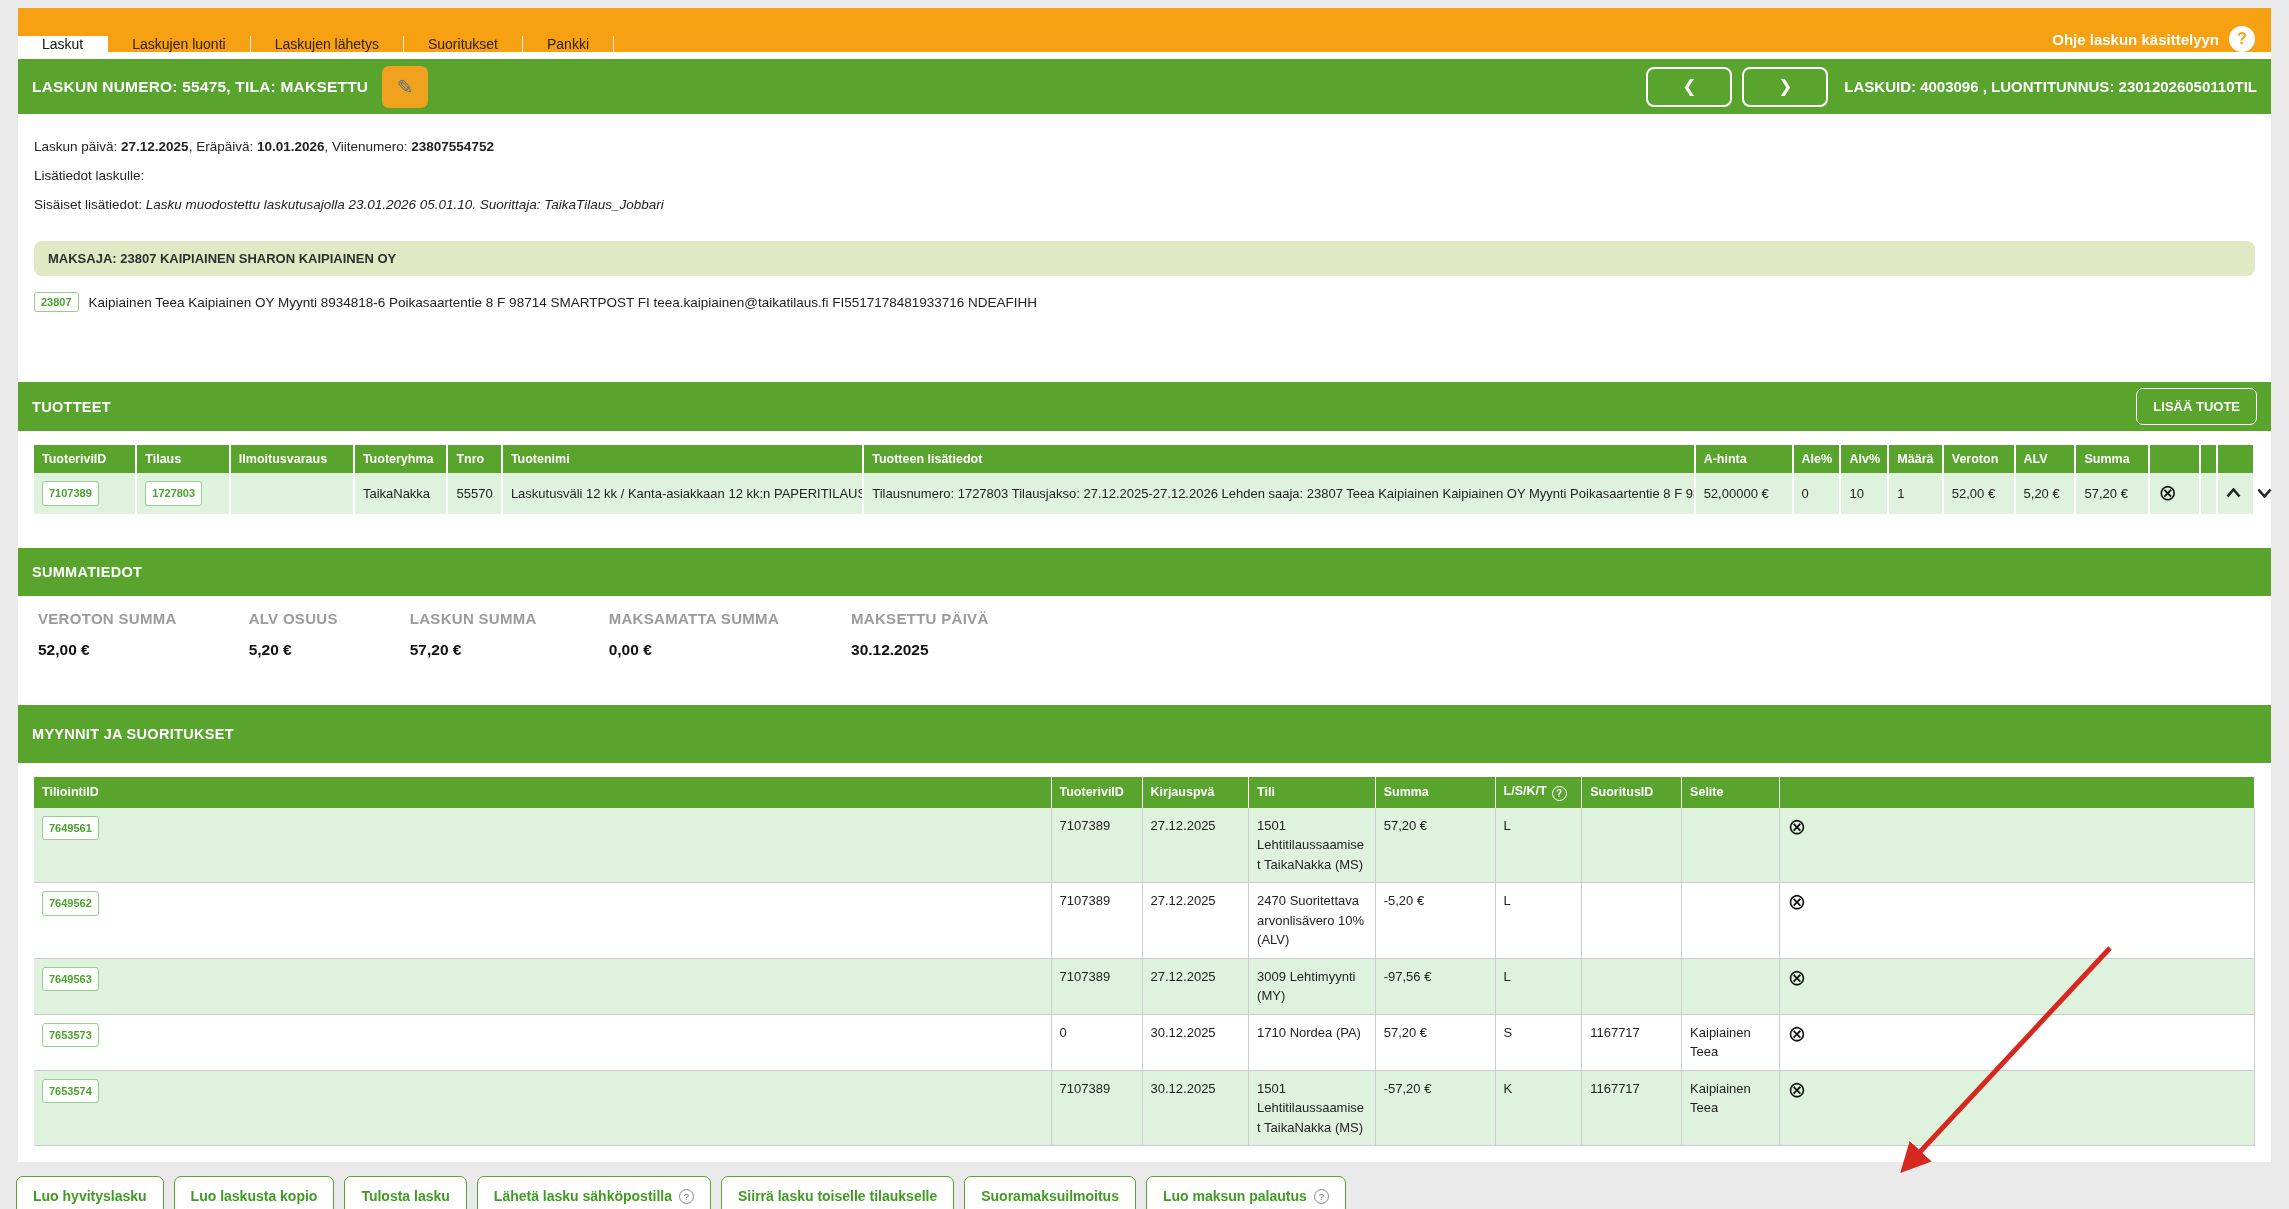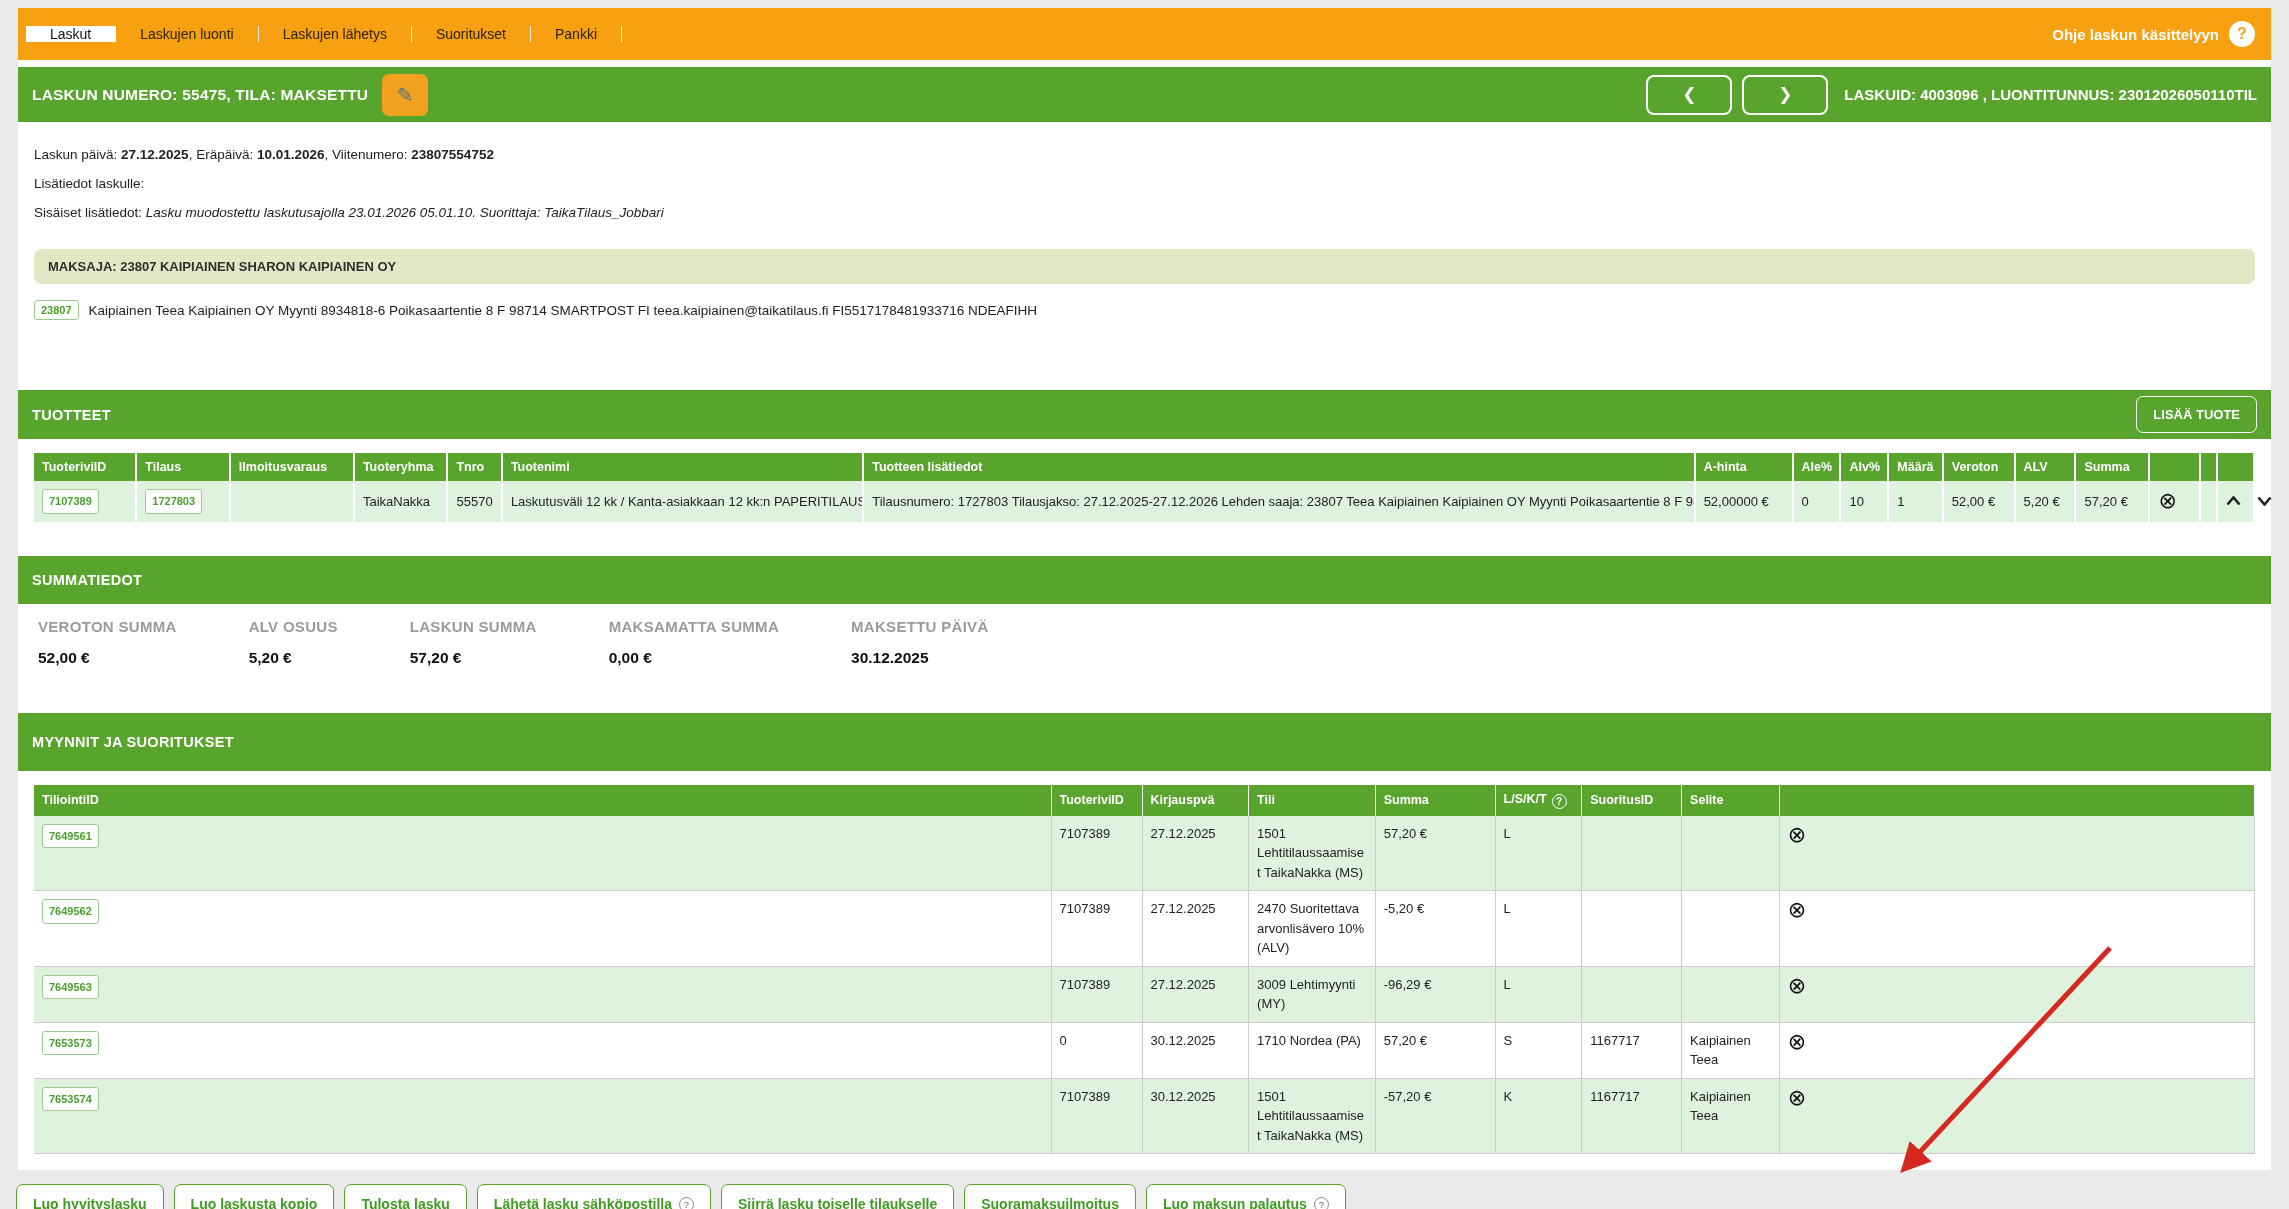--- a/index.html
+++ b/index.html
@@ -4,21 +4,21 @@
 <style>
   * { box-sizing: border-box; margin: 0; padding: 0; }
   html,body { width:2289px; height:1209px; overflow:hidden; }
   body {
     font-family: "Liberation Sans", "DejaVu Sans", sans-serif;
     background:#EAEAEA; color:#222; position:relative;
   }
   .container { margin:8px 18px 0 18px; background:#fff; padding-bottom:6px; }
 
   
-  .tabbar { display:flex; align-items:center; background:#F7A011; height:52px;padding-left:8px; }
+  .tabbar { display:flex; align-items:flex-end; background:#F7A011; height:44px; }
   .tabs { display:flex; align-items:stretch; }
   .tab {
     padding:0 24px; display:flex; align-items:center; font-size:14px; color:#2e2300;
     border-right:1px solid rgba(255,255,255,.85); cursor:pointer; white-space:nowrap;
   }
   .tab.active { background:#fff; color:#111; }
   .tab-help {
     margin-left:auto; display:flex; align-items:center; gap:10px; padding-right:16px;
     color:#fff; font-weight:bold; font-size:15px;
   }
@@ -324,21 +324,21 @@
           <td>L</td>
           <td></td>
           <td></td>
           <td><span class="circle-x">⊗</span></td>
         </tr>
         <tr class="odd">
           <td><span class="id-badge">7649563</span></td>
           <td>7107389</td>
           <td class="nowrap">27.12.2025</td>
           <td>3009 Lehtimyynti (MY)</td>
-          <td>-96,29 €</td>
+          <td>-97,56 €</td>
           <td>L</td>
           <td></td>
           <td></td>
           <td><span class="circle-x">⊗</span></td>
         </tr>
         <tr class="even">
           <td><span class="id-badge">7653573</span></td>
           <td>0</td>
           <td class="nowrap">30.12.2025</td>
           <td>1710 Nordea (PA)</td>

